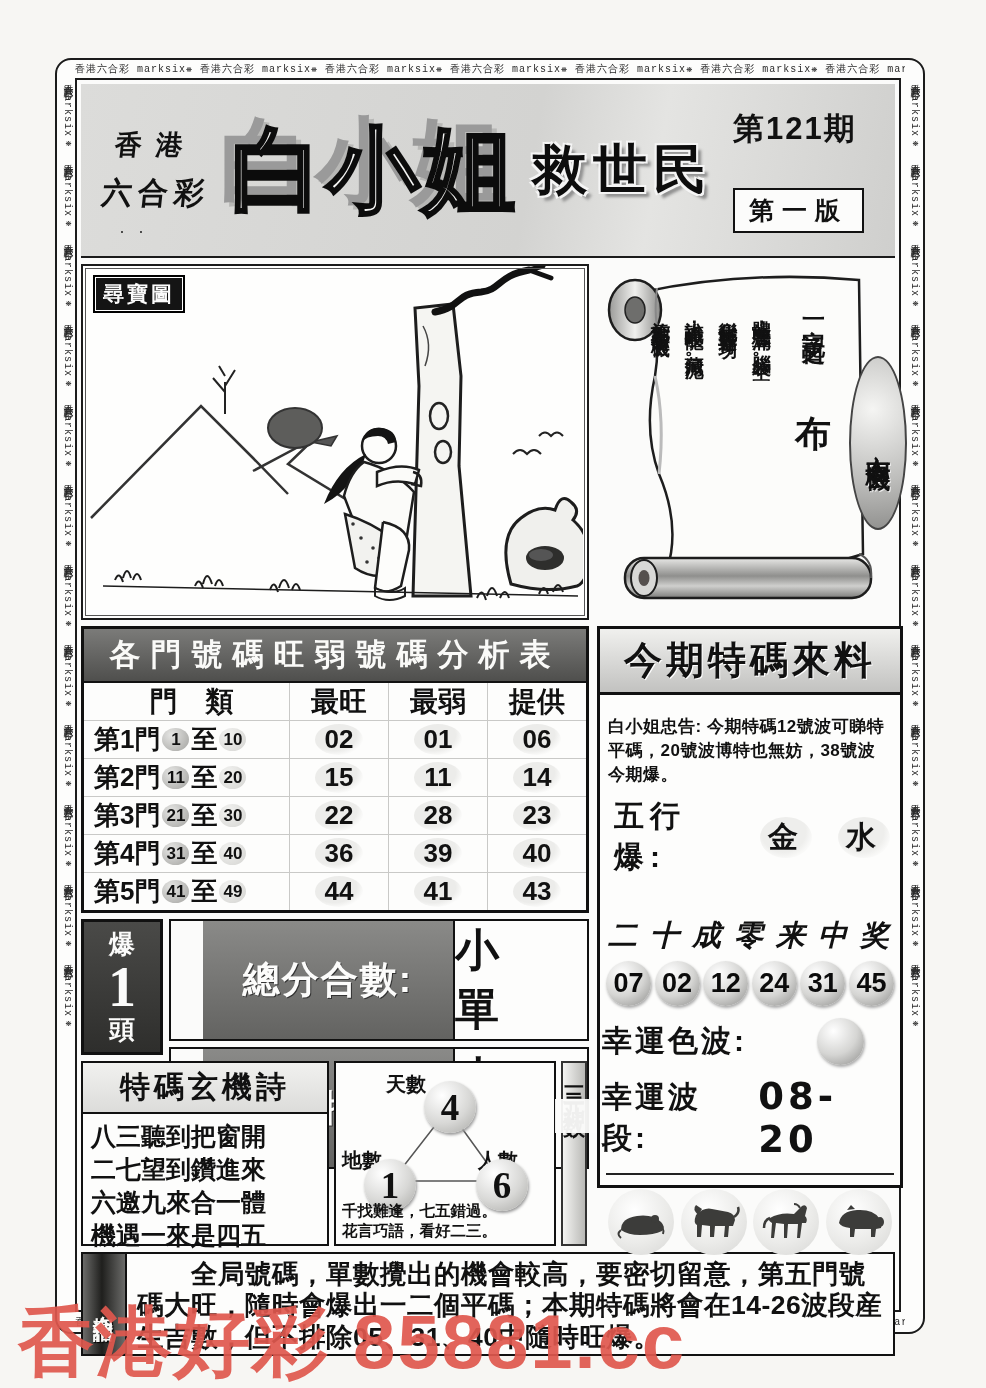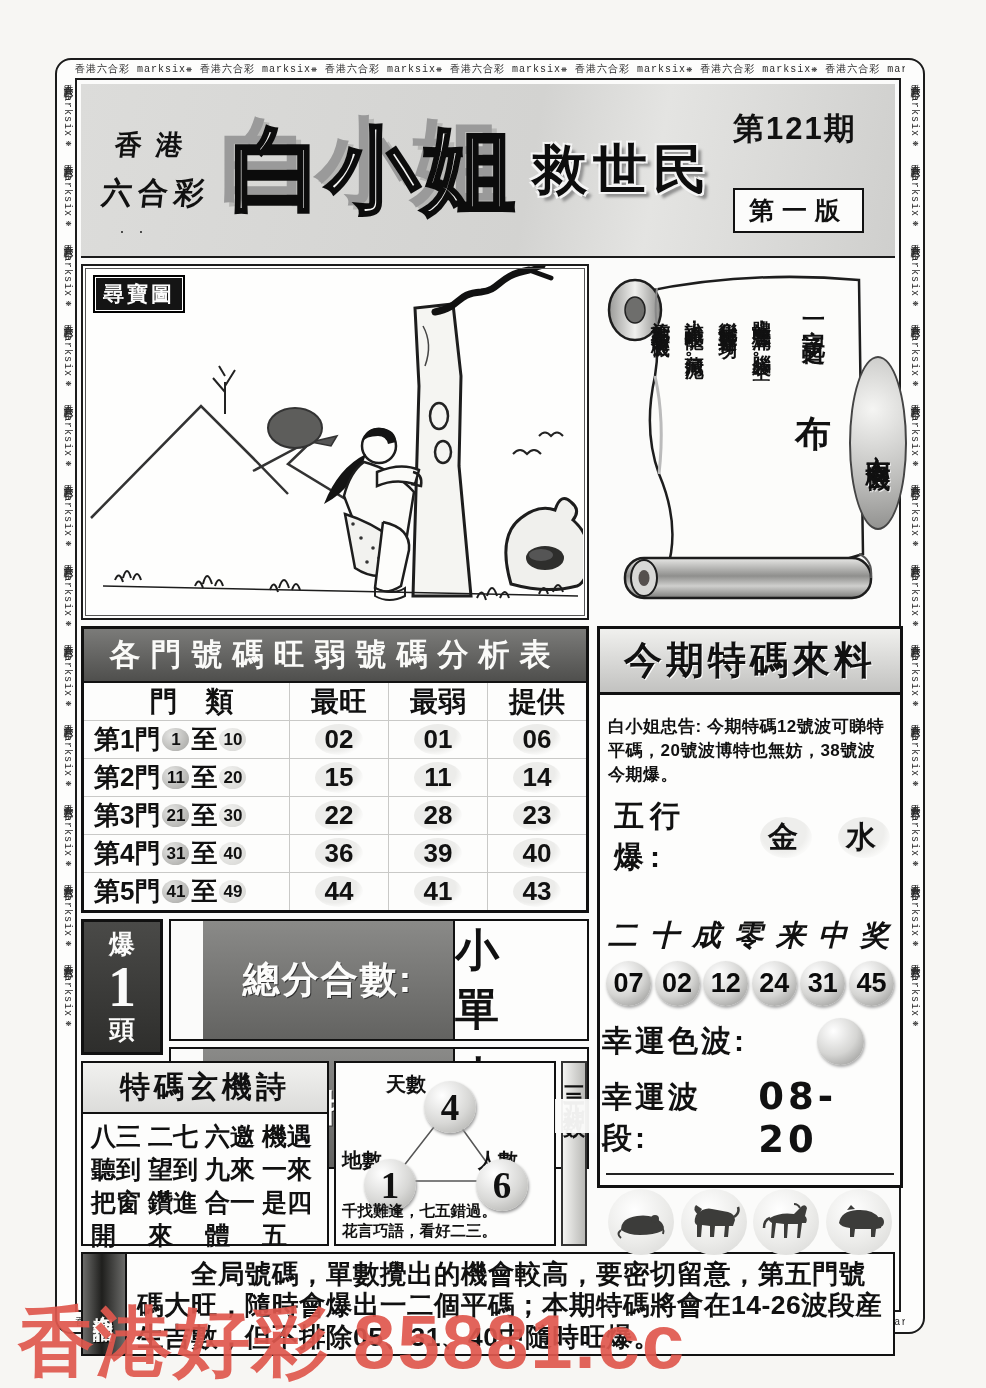--- a/index.html
+++ b/index.html
@@ -71,21 +71,21 @@
                   display:flex;align-items:center;justify-content:center;font-size:37px;font-weight:900;
                   letter-spacing:2px;border-right:2px solid #111;
                   text-shadow:1px 1px 0 #333;}
   .burst-row .val{flex:1;background:#fdfdfc;display:flex;align-items:center;justify-content:center;
                   font-size:44px;font-weight:900;letter-spacing:26px;font-family:"Liberation Serif", serif;}
   
   .bleft{margin-top:6px;display:flex;gap:5px;height:185px;}
   .poem{width:248px;flex:none;border:2px solid #111;background:#fdfdfc;box-sizing:border-box;}
   .poem-title{font-size:30px;font-weight:900;text-align:center;letter-spacing:4px;
               padding:4px 12px;border-bottom:2px solid #111;background:linear-gradient(#f1f1ef,#dcdcda);}
-  .poem-body{padding:6px 8px;display:flex;flex-direction:row;justify-content:space-between;height:132px;}
+  .poem-body{padding:6px 8px;display:flex;flex-direction:column;justify-content:space-between;height:132px;}
   .poem-line{font-size:25px;font-weight:900;display:flex;justify-content:space-between;font-family:"Liberation Serif", serif;}
   .trinity{width:222px;flex:none;border:2px solid #111;background:#fdfdfc;position:relative;box-sizing:border-box;}
   .tri-label{position:absolute;font-size:20px;font-weight:900;font-family:"Liberation Serif", serif;}
   .tri-ball{position:absolute;width:52px;height:52px;border-radius:50%;
             background:radial-gradient(circle at 35% 28%,#fff,#d8d8d6 55%,#a8a8a5);
             display:flex;align-items:center;justify-content:center;
             font-size:37px;font-weight:900;font-family:"Liberation Serif", serif;box-shadow:1px 2px 3px #999;}
   .tri-note{position:absolute;left:6px;bottom:4px;font-size:15.5px;font-weight:900;line-height:1.25;white-space:nowrap;}
   .sidestrip{width:26px;flex:none;border:2px solid #333;background:linear-gradient(90deg,#f4f4f2,#b9b9b6);
              writing-mode:vertical-rl;text-orientation:upright;display:flex;align-items:center;

